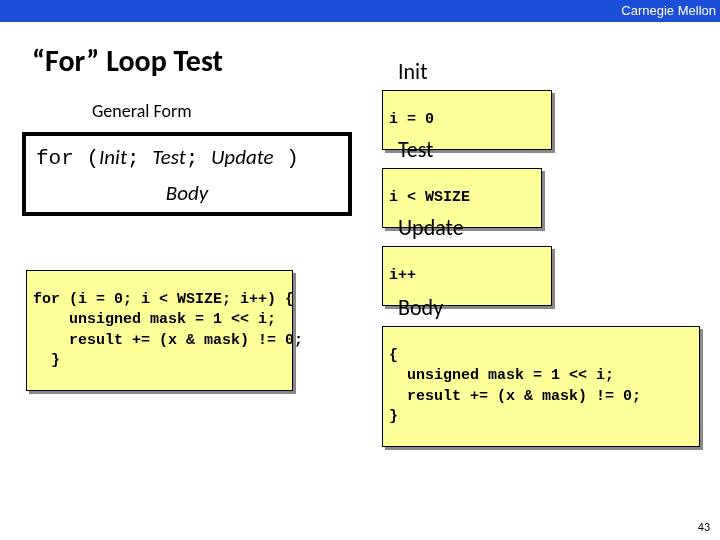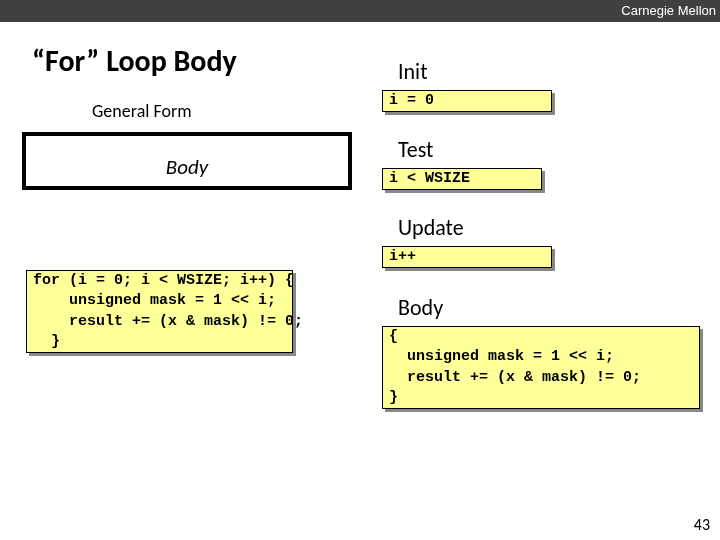--- a/index.html
+++ b/index.html
@@ -7,21 +7,21 @@
     width: 720px;
     height: 540px;
     background: #fff;
     font-family: Arial, Helvetica, sans-serif;
     position: relative;
     overflow: hidden;
   }
   .header-bar {
     width: 100%;
     height: 22px;
-    background: #404040;
+    background: #1d4ed8;
     text-align: right;
     color: #fff;
     font-size: 13px;
     padding-right: 4px;
     line-height: 22px;
   }
   .slide-title {
     font-size: 30px;
     font-weight: bold;
     color: #000;
@@ -63,21 +63,21 @@
   }
   .code-box-yellow {
     position: absolute;
     background: #ffff99;
     border: 1.5px solid #000;
     box-shadow: 3px 3px 0 #888;
     font-family: 'Courier New', monospace;
     font-size: 15px;
     font-weight: bold;
     white-space: pre;
-    padding: 0 6px;
+    padding: 19px 6px;
     line-height: 1.35;
   }
   .example-box {
     top: 270px;
     left: 26px;
     width: 267px;
   }
   .right-label {
     position: absolute;
     font-size: 22px;
@@ -89,37 +89,40 @@
   .lbl-update { top: 214px; left: 398px; }
   .lbl-body { top: 294px; left: 398px; }
   .box-init { top: 90px; left: 382px; width: 170px; }
   .box-test { top: 168px; left: 382px; width: 160px; }
   .box-update { top: 246px; left: 382px; width: 170px; }
   .box-body { top: 326px; left: 382px; width: 318px; }
   .pagenum {
     position: absolute;
     bottom: 6px;
     right: 10px;
-    font-size: 16px;
+    font-size: 12px;
     color: #000;
     font-family: Calibri, Arial, sans-serif;
   }
 </style>
 </head>
 <body>
 
 <div class="header-bar">
   <span>Carnegie Mellon</span>
 </div>
 
-<div class="slide-title">“For” Loop Body</div>
+<div class="slide-title">“For” Loop Test</div>
 
 <div class="general-form-label">General Form</div>
 
 <div class="syntax-box">
+  <div class="syntax-line">
+    <span class="kw">for</span><span class="kw"> (</span><span class="it">Init</span><span class="kw">; </span><span class="it">Test</span><span class="kw">; </span><span class="it">Update</span><span class="kw"> )</span>
+  </div>
   <div class="body-line">Body</div>
 </div>
 
 <div class="code-box-yellow example-box">for (i = 0; i &lt; WSIZE; i++) {
     unsigned mask = 1 &lt;&lt; i;
     result += (x &amp; mask) != 0;
   }</div>
 
 <div class="right-label lbl-init">Init</div>
 <div class="code-box-yellow box-init">i = 0</div>

